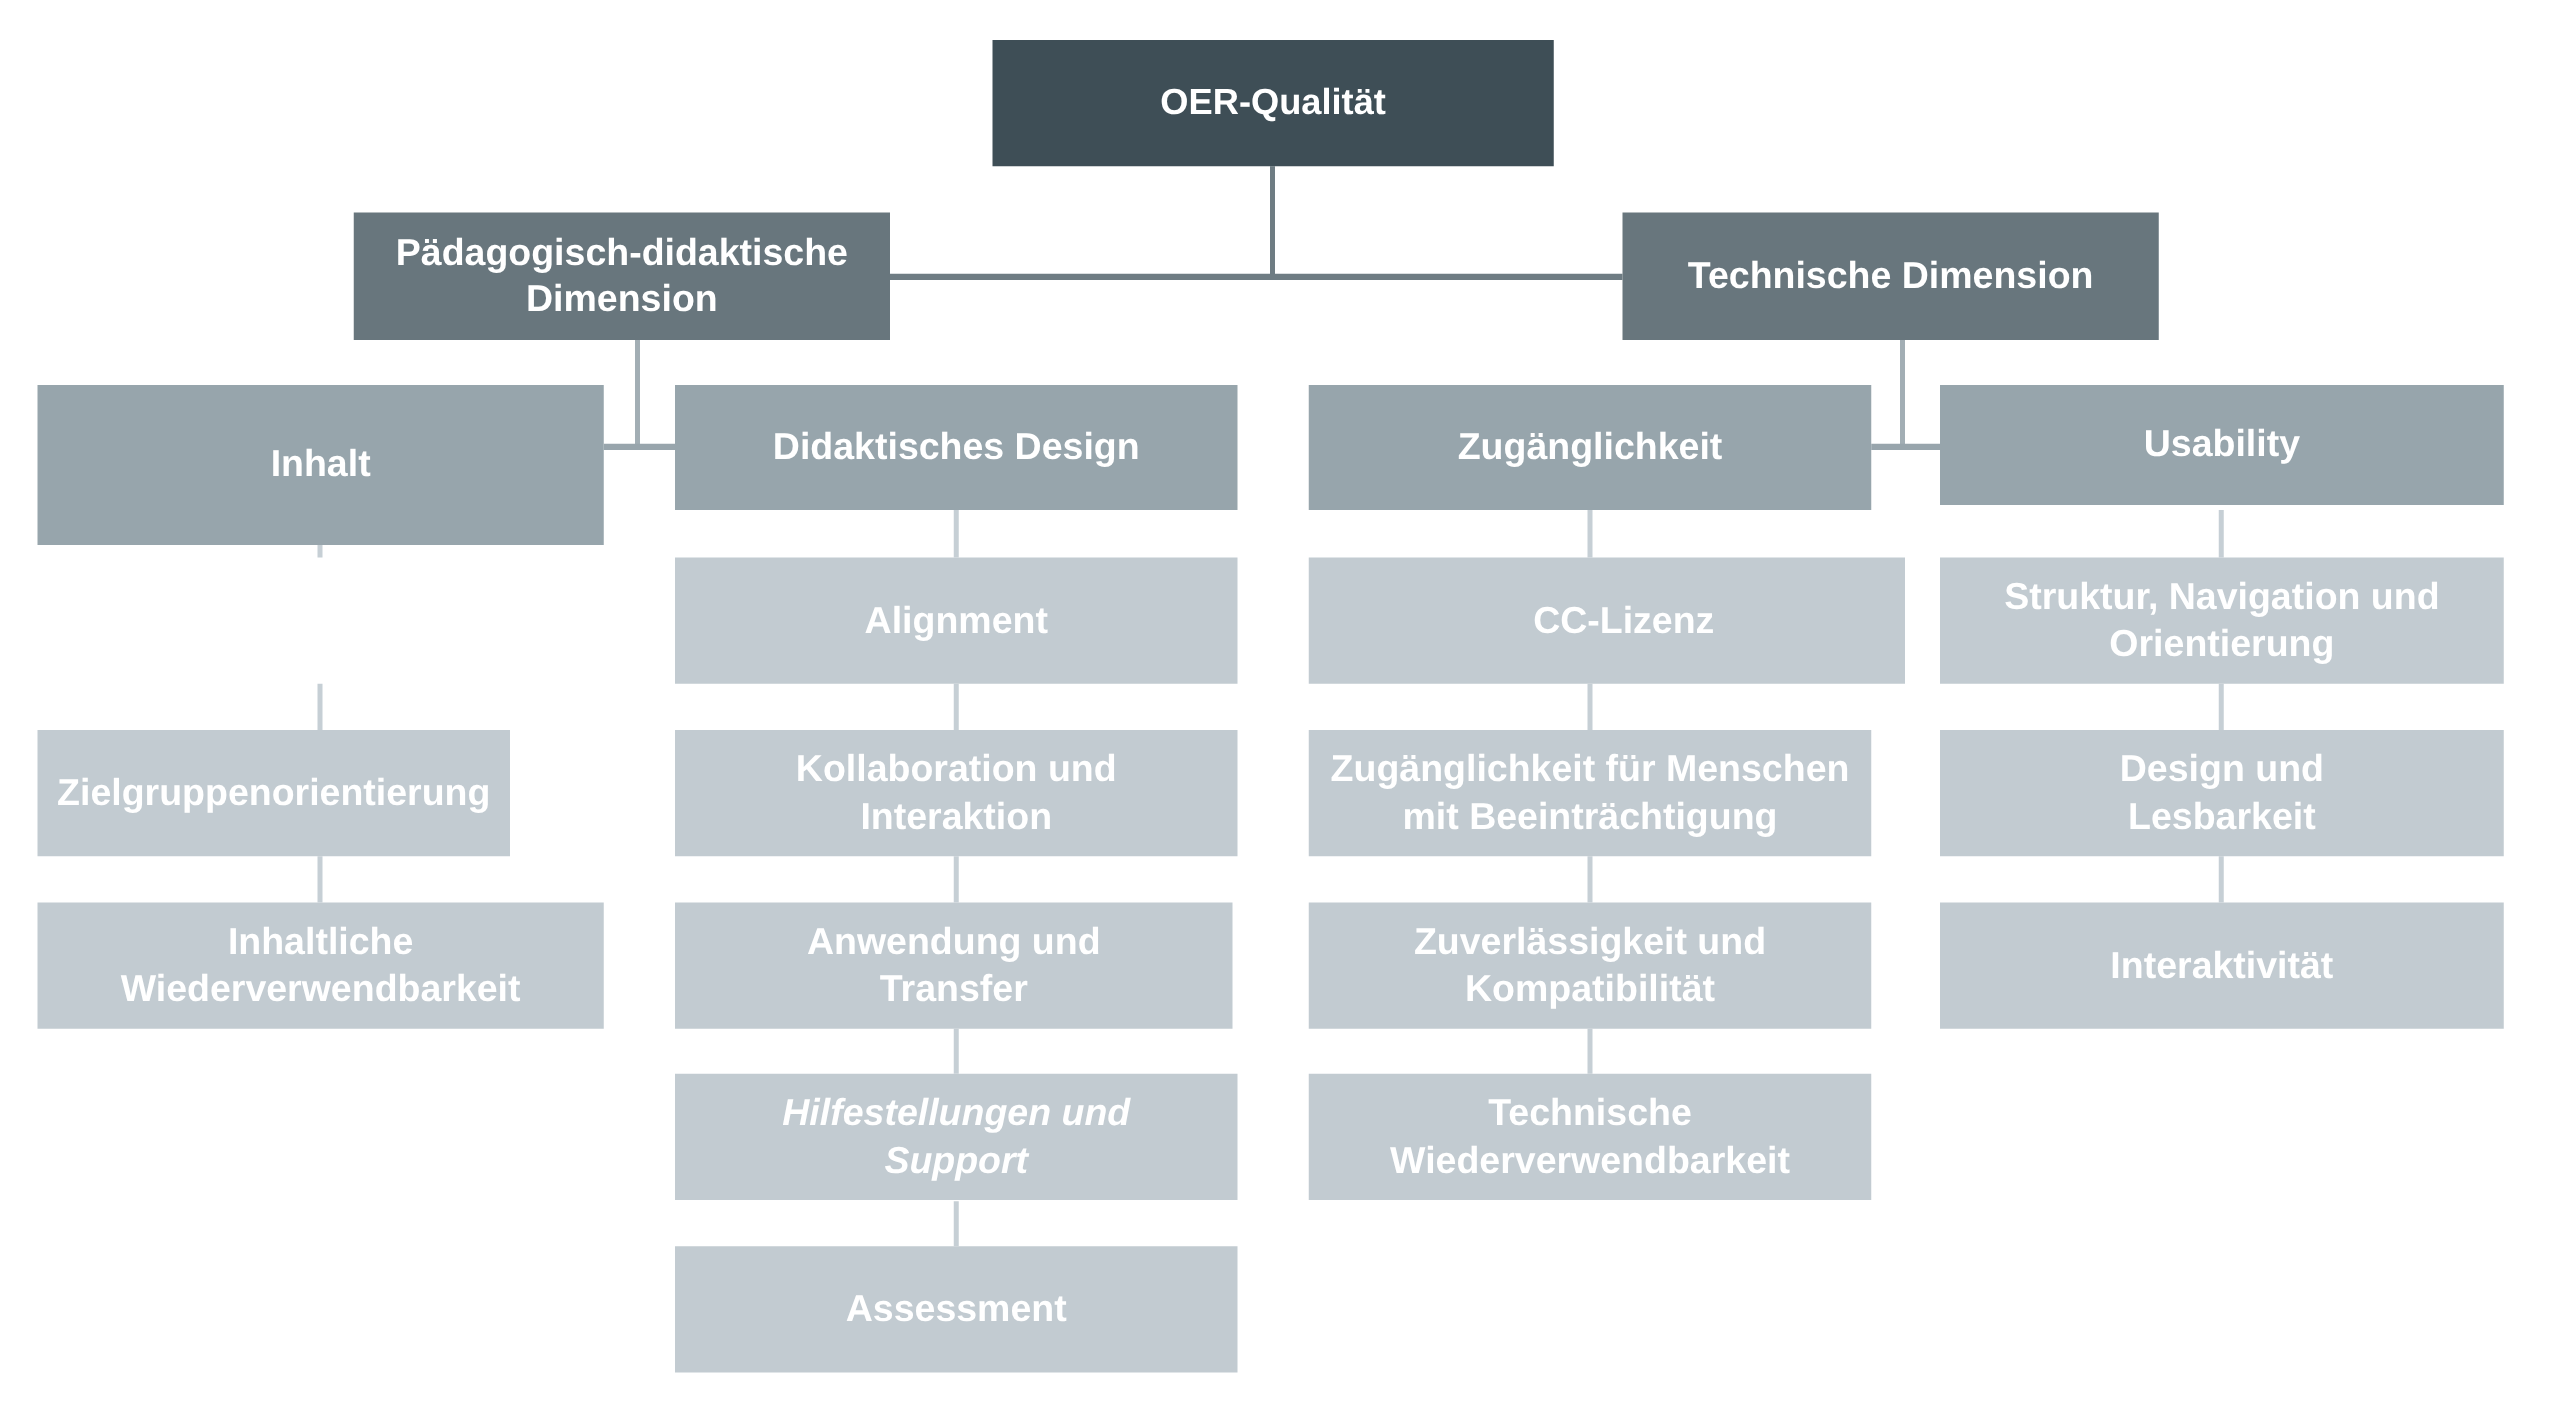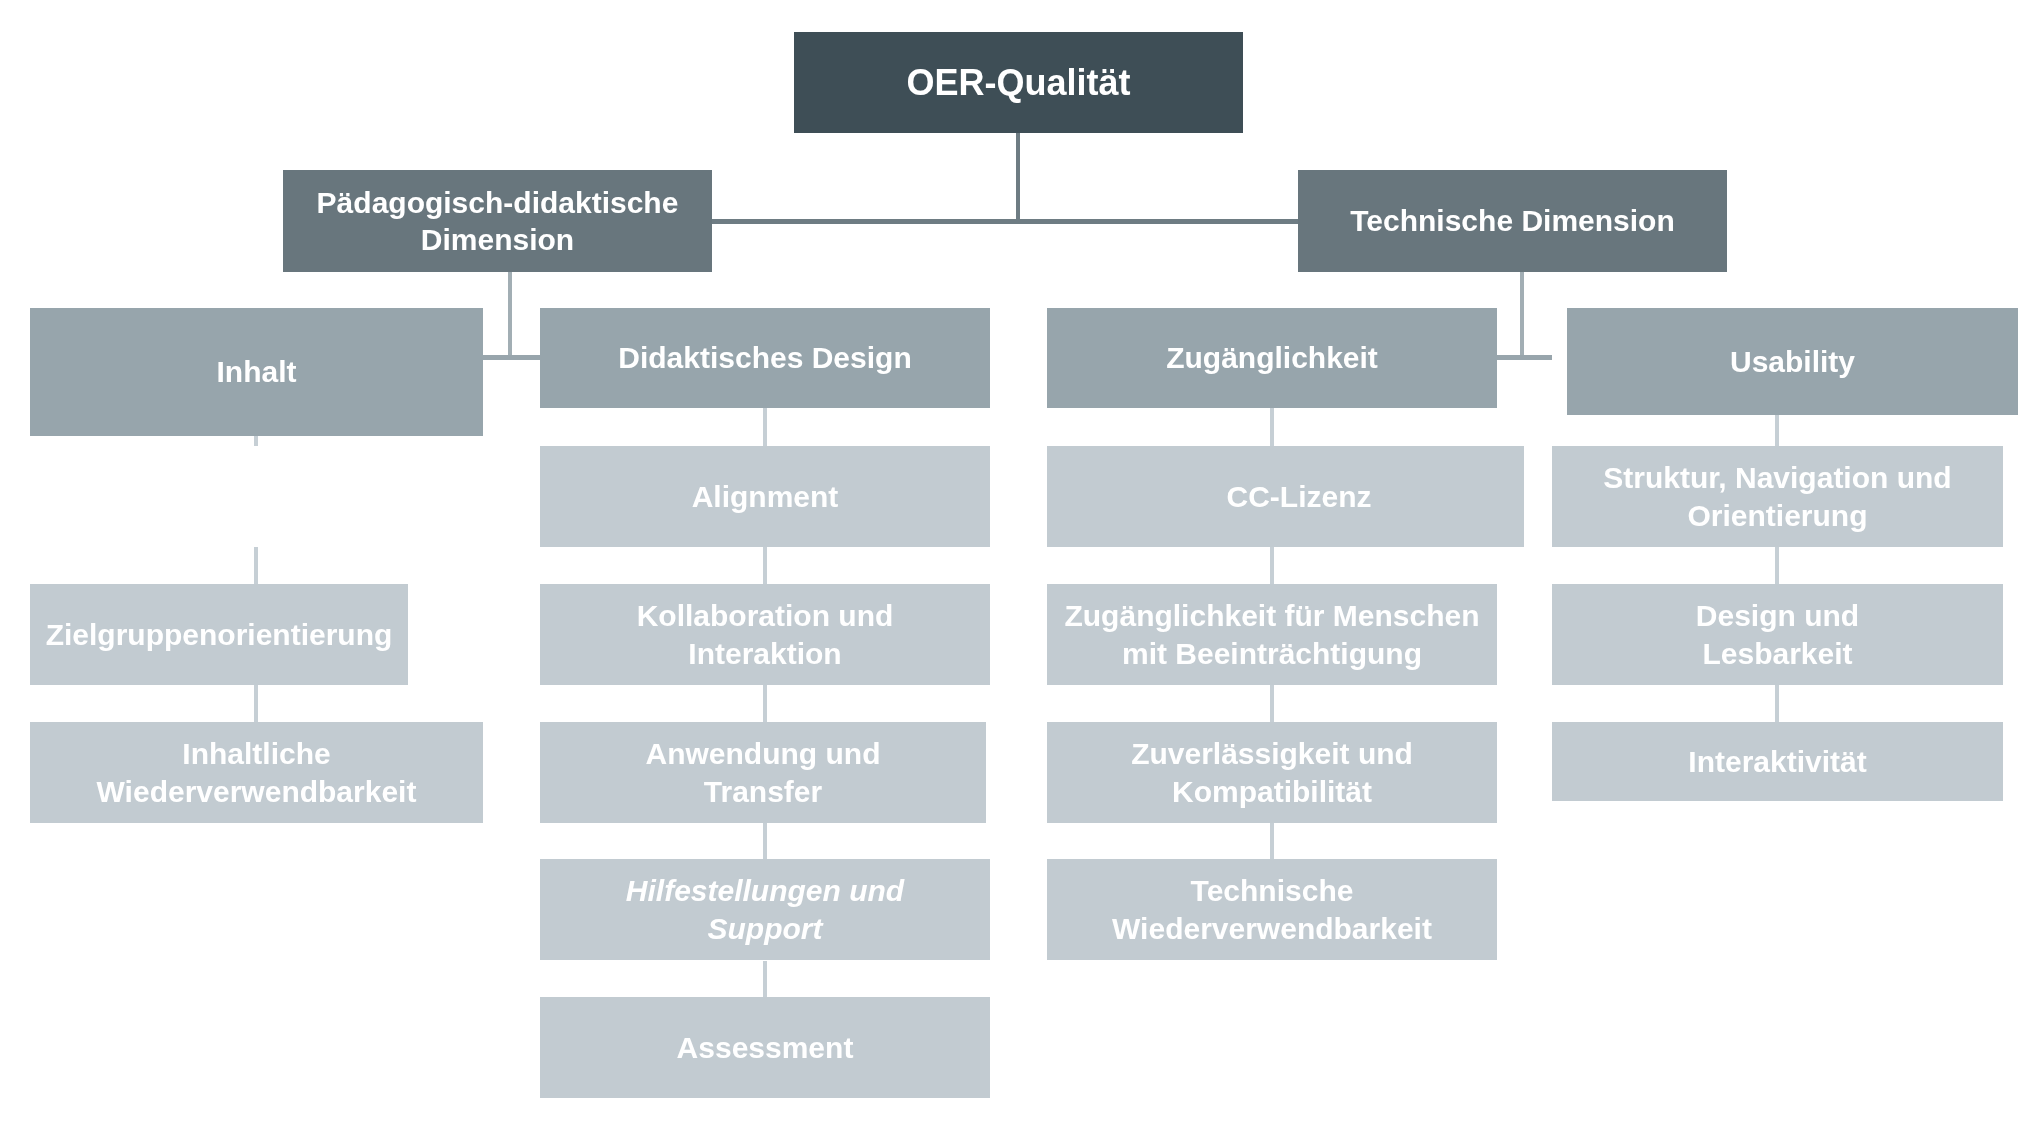--- a/index.html
+++ b/index.html
@@ -2,21 +2,21 @@
 <html><head>
 <meta charset="utf-8">
 <style>
   html,body{margin:0;padding:0;background:#ffffff;}
   body{width:2044px;height:1132px;position:relative;overflow:hidden;
        font-family:"Liberation Sans",sans-serif;}
   .stage{position:absolute;left:0;top:0;width:2044px;height:1132px;background:#ffffff;}
   .box{position:absolute;display:flex;align-items:center;justify-content:center;
        text-align:center;font-weight:bold;color:#ffffff;white-space:pre-line;
        line-height:1.25;}
-  .l1{background:#3e4e56;font-size:36px;}
+  .l1{background:#3e4e56;font-size:29px;}
   .l2{background:#68767d;font-size:30px;}
   .l3{background:#97a5ac;font-size:30px;}
   .l4{background:#c2cbd1;font-size:30px;}
   .conn{position:absolute;}
   .c-dark{background:#6e7c83;}
   .c-mid{background:#98a5ac;}
   .c-midv{background:#a2aeb4;}
   .c-light{background:#c6cfd5;}
 </style>
 </head>
@@ -53,21 +53,21 @@
 
   <div class="box l1" style="left:794px;top:32px;width:449px;height:101px;">OER-Qualität</div>
 
   <div class="box l2" style="left:283px;top:170px;width:429px;height:102px;">Pädagogisch-didaktische
 Dimension</div>
   <div class="box l2" style="left:1298px;top:170px;width:429px;height:102px;">Technische Dimension</div>
 
   <div class="box l3" style="left:30px;top:308px;width:453px;height:128px;">Inhalt</div>
   <div class="box l3" style="left:540px;top:308px;width:450px;height:100px;">Didaktisches Design</div>
   <div class="box l3" style="left:1047px;top:308px;width:450px;height:100px;">Zugänglichkeit</div>
-  <div class="box l3" style="left:1552px;top:308px;width:451px;height:107px;margin-left:15px;">Usability</div>
+  <div class="box l3" style="left:1552px;top:308px;width:451px;height:96px;">Usability</div>
 
   <div class="box l4" style="left:30px;top:584px;width:378px;height:101px;">Zielgruppenorientierung</div>
   <div class="box l4" style="left:30px;top:722px;width:453px;height:101px;">Inhaltliche
 Wiederverwendbarkeit</div>
 
   <div class="box l4" style="left:540px;top:446px;width:450px;height:101px;">Alignment</div>
   <div class="box l4" style="left:540px;top:584px;width:450px;height:101px;">Kollaboration und
 Interaktion</div>
   <div class="box l4" style="left:540px;top:722px;width:446px;height:101px;">Anwendung und
 Transfer</div>
@@ -80,15 +80,15 @@
 mit Beeinträchtigung</div>
   <div class="box l4" style="left:1047px;top:722px;width:450px;height:101px;">Zuverlässigkeit und
 Kompatibilität</div>
   <div class="box l4" style="left:1047px;top:859px;width:450px;height:101px;">Technische
 Wiederverwendbarkeit</div>
 
   <div class="box l4" style="left:1552px;top:446px;width:451px;height:101px;">Struktur, Navigation und
 Orientierung</div>
   <div class="box l4" style="left:1552px;top:584px;width:451px;height:101px;">Design und
 Lesbarkeit</div>
-  <div class="box l4" style="left:1552px;top:722px;width:451px;height:79px;">Interaktivität</div>
+  <div class="box l4" style="left:1552px;top:722px;width:451px;height:101px;">Interaktivität</div>
 
 </div>
 
 </body></html>

